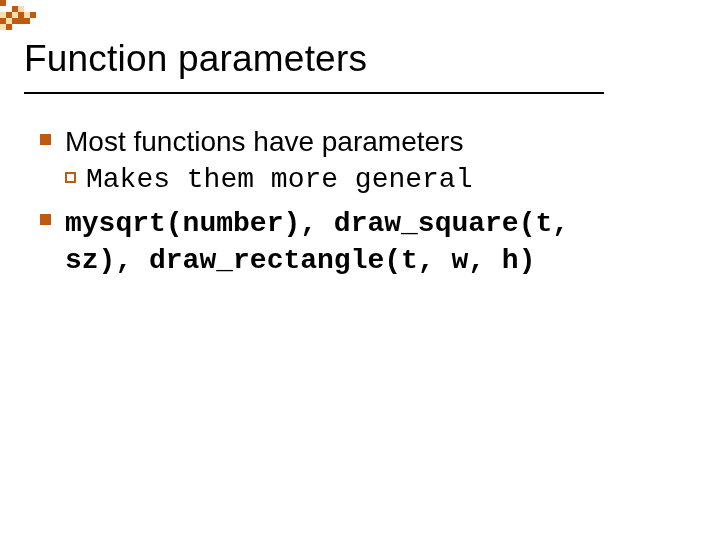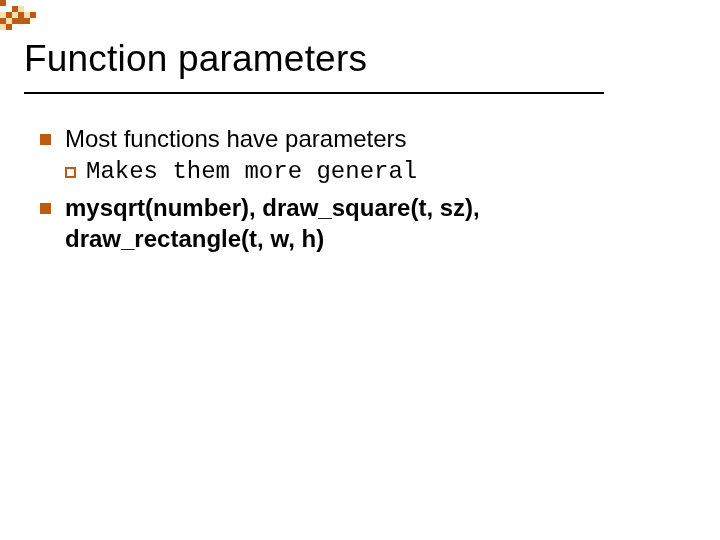--- a/index.html
+++ b/index.html
@@ -8,33 +8,33 @@
 
   
   .logo { position: absolute; top: 0; left: 0; width: 60px; height: 30px; }
   .logo svg { display: block; }
   .px { shape-rendering: crispEdges; }
 
   .title-wrap { padding: 38px 24px 0 24px; }
   .title { font-size: 37px; font-weight: 400; letter-spacing: 0.2px; }
   .rule { border: none; border-top: 2px solid #000; margin-top: 12px; }
 
-  .body { padding: 30px 24px 0 40px; font-size: 24px; line-height: 1.28; }
+  .body { padding: 30px 24px 0 40px; font-size: 28px; line-height: 1.28; }
 
   .lvl1 { list-style: none; }
   .lvl1 > li { display: flex; align-items: flex-start; margin-bottom: 6px; }
   .lvl1 > li > .bullet { flex: 0 0 auto; width: 11px; height: 11px; background: #bf5b11; margin-top: 10px; margin-right: 14px; }
   .lvl1 > li > .content { flex: 1 1 auto; }
 
   .lvl2 { list-style: none; margin-top: 2px; }
   .lvl2 > li { display: flex; align-items: flex-start; font-family: Liberation Mono, monospace; }
   .lvl2 > li > .bullet { flex: 0 0 auto; width: 11px; height: 11px; border: 2px solid #bf5b11; background: transparent; margin-top: 10px; margin-right: 10px; box-sizing: border-box; }
   .lvl2 > li > .content { flex: 1 1 auto; }
 
-  .mono { font-family: Liberation Sans, sans-serif; font-weight: bold; }
+  .mono { font-family: Liberation Mono, monospace; font-weight: bold; }
 </style>
 </head>
 <body>
 
 <div class="slide">
 
   <div class="logo">
     <svg viewBox="0 0 60 30" width="60" height="30" class="px">
       <rect x="0" y="0" width="6" height="6" fill="#bf5b11"></rect>
       <rect x="12" y="6" width="6" height="6" fill="#bf5b11"></rect>

